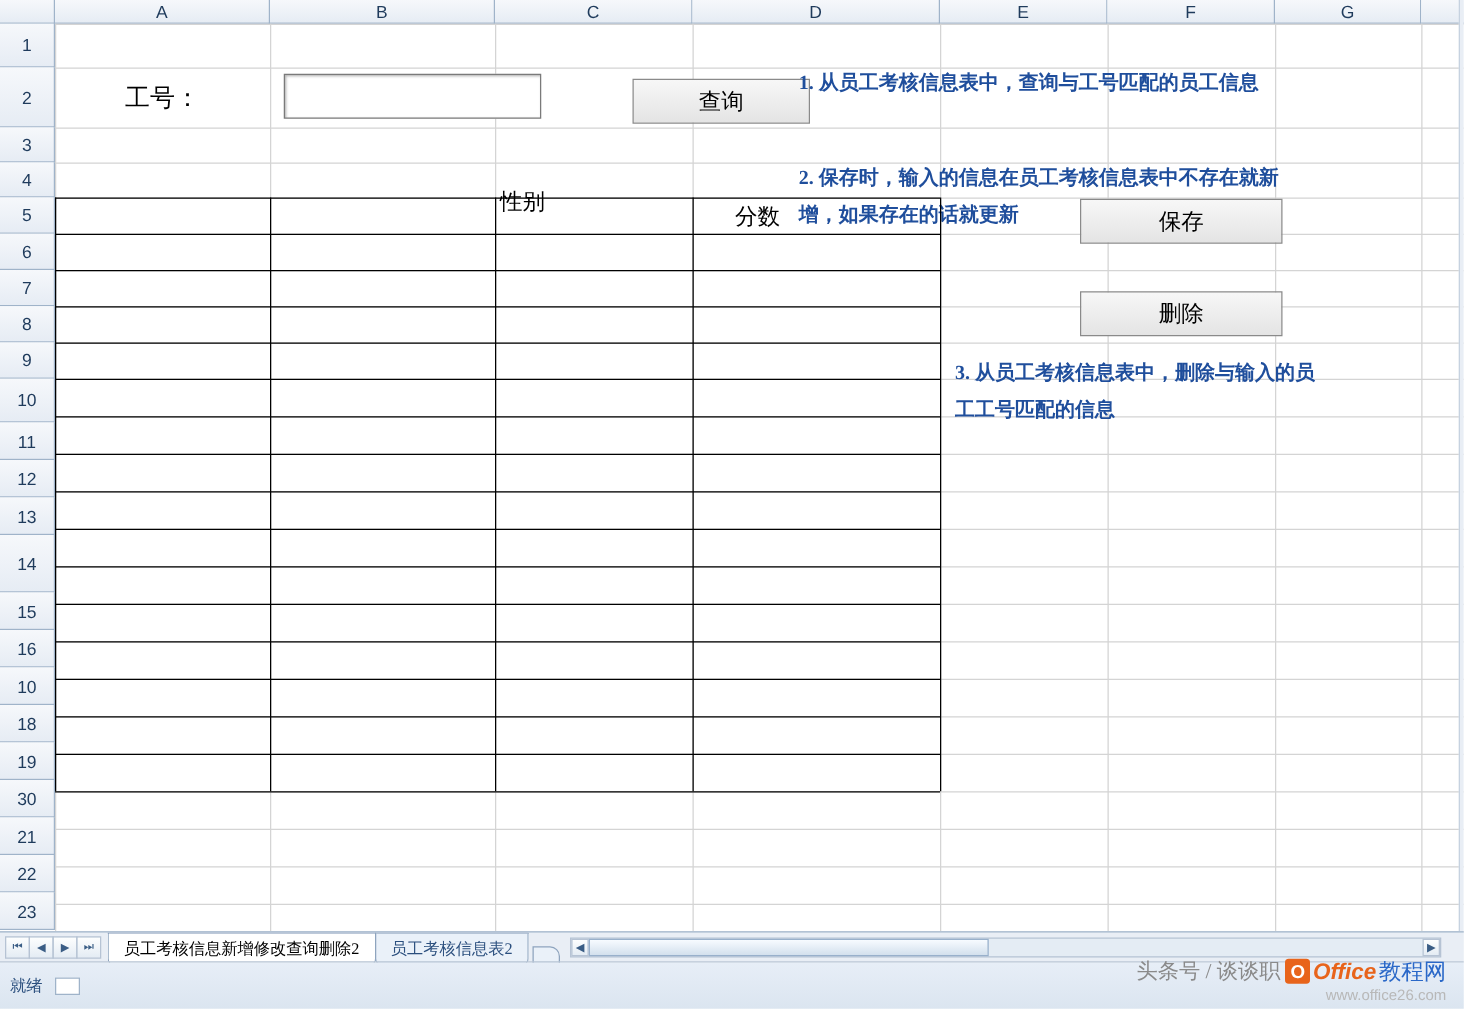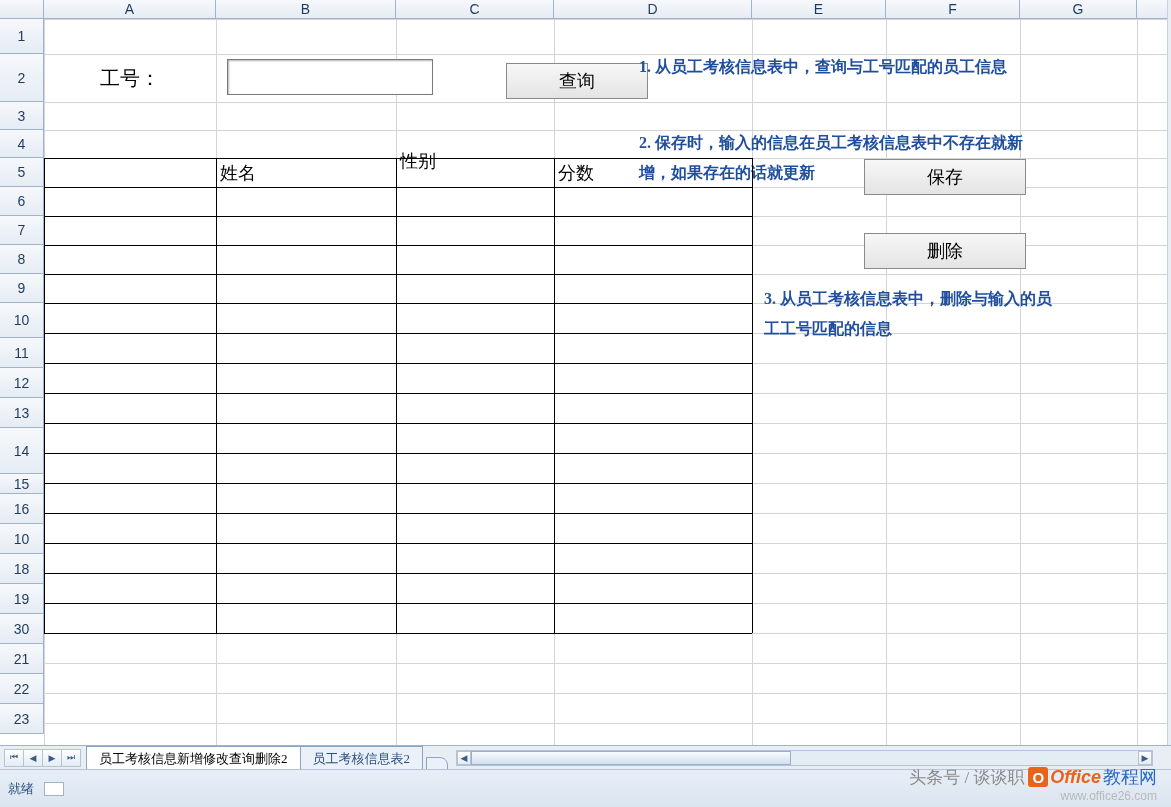--- a/index.html
+++ b/index.html
@@ -65,21 +65,21 @@
       <div class="rhdr" style="height: 29px;">5</div>
       <div class="rhdr" style="height: 29px;">6</div>
       <div class="rhdr" style="height: 29px;">7</div>
       <div class="rhdr" style="height: 29px;">8</div>
       <div class="rhdr" style="height: 29px;">9</div>
       <div class="rhdr" style="height: 35px;">10</div>
       <div class="rhdr" style="height: 30px;">11</div>
       <div class="rhdr" style="height: 30px;">12</div>
       <div class="rhdr" style="height: 30px;">13</div>
       <div class="rhdr" style="height: 46px;">14</div>
-      <div class="rhdr" style="height: 20px;">15</div>
+      <div class="rhdr" style="height: 30px;">15</div>
       <div class="rhdr" style="height: 30px;">16</div>
       <div class="rhdr" style="height: 30px;">10</div>
       <div class="rhdr" style="height: 30px;">18</div>
       <div class="rhdr" style="height: 30px;">19</div>
       <div class="rhdr" style="height: 30px;">30</div>
       <div class="rhdr" style="height: 30px;">21</div>
       <div class="rhdr" style="height: 30px;">22</div>
       <div class="rhdr" style="height: 30px;">23</div>
     </div>
 
@@ -128,23 +128,22 @@
     <div class="form-btn" style="left:820px;top:140px;width:162px;height:36px">保存</div>
 
     <div class="form-btn" style="left:820px;top:214px;width:162px;height:36px">删除</div>
 
     <div class="note" style="left:595px;top:36px;width:540px">1. 从员工考核信息表中，查询与工号匹配的员工信息</div>
     <div class="note" style="left:595px;top:112px;width:540px">2. 保存时，输入的信息在员工考核信息表中不存在就新</div>
     <div class="note" style="left:595px;top:142px;width:230px">增，如果存在的话就更新</div>
     <div class="note" style="left:720px;top:268px;width:420px">3. 从员工考核信息表中，删除与输入的员</div>
     <div class="note" style="left:720px;top:298px;width:420px">工工号匹配的信息</div>
 
-    <div class="cell" style="left:172px;top:139px;width:180px;height:29px">姓名</div>
     <div class="cell" style="left:352px;top:127px;width:158px;height:29px">性别</div>
-    <div class="cell" style="left:510px;top:139px;width:220px;height:29px">分数</div>
+    <div class="cell" style="left:540px;top:139px;width:220px;height:29px">分数</div>
 
     <div id="tableBorders">
         <div style="position: absolute; background: rgb(0, 0, 0); height: 1px; left: 0px; width: 708px; top: 139px;"></div>
         <div style="position: absolute; background: rgb(0, 0, 0); height: 1px; left: 0px; width: 708px; top: 168px;"></div>
         <div style="position: absolute; background: rgb(0, 0, 0); height: 1px; left: 0px; width: 708px; top: 197px;"></div>
         <div style="position: absolute; background: rgb(0, 0, 0); height: 1px; left: 0px; width: 708px; top: 226px;"></div>
         <div style="position: absolute; background: rgb(0, 0, 0); height: 1px; left: 0px; width: 708px; top: 255px;"></div>
         <div style="position: absolute; background: rgb(0, 0, 0); height: 1px; left: 0px; width: 708px; top: 284px;"></div>
         <div style="position: absolute; background: rgb(0, 0, 0); height: 1px; left: 0px; width: 708px; top: 314px;"></div>
         <div style="position: absolute; background: rgb(0, 0, 0); height: 1px; left: 0px; width: 708px; top: 344px;"></div>

